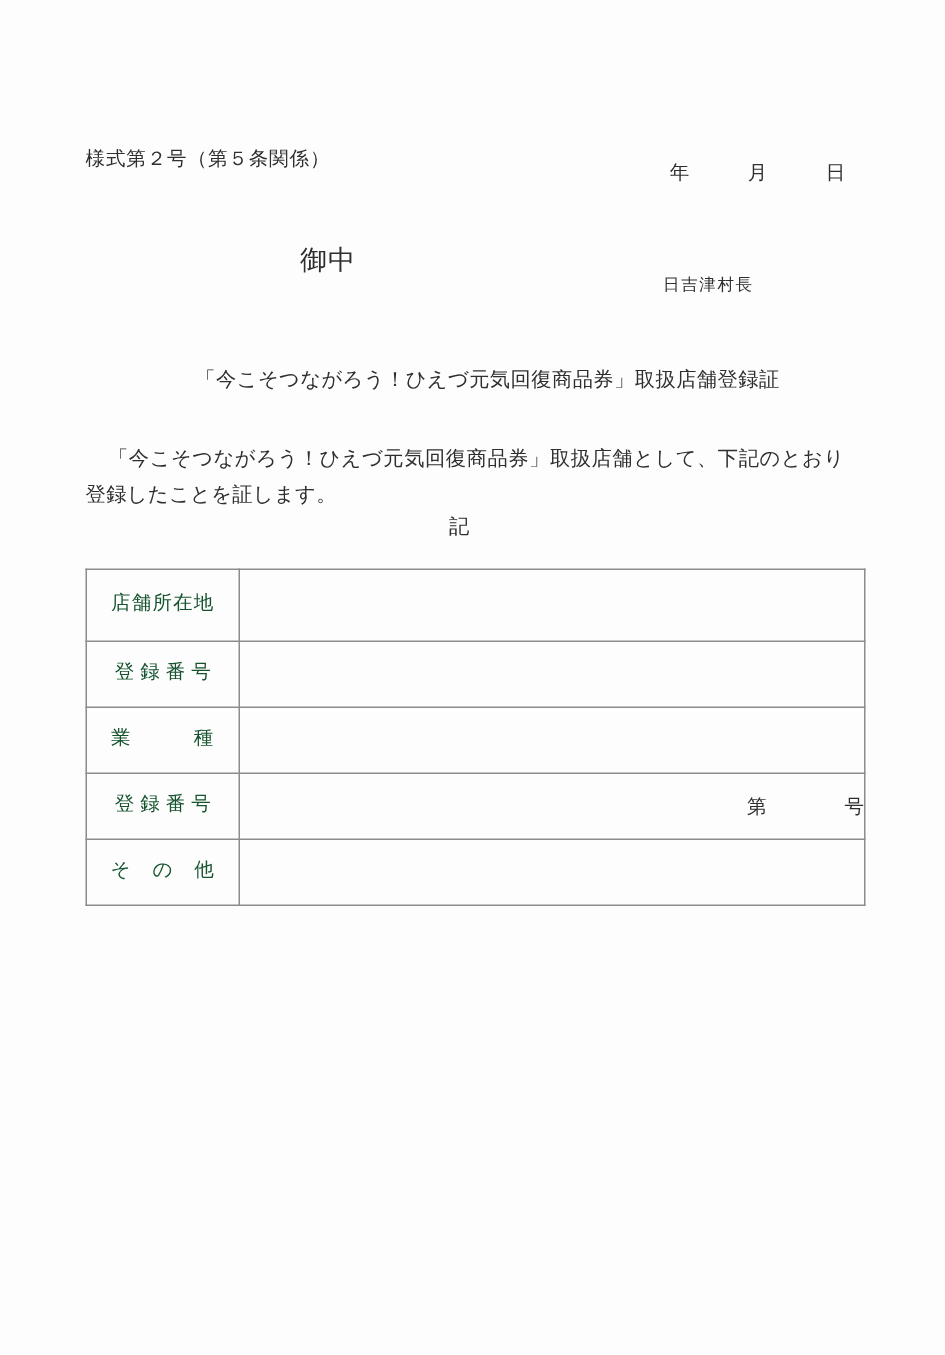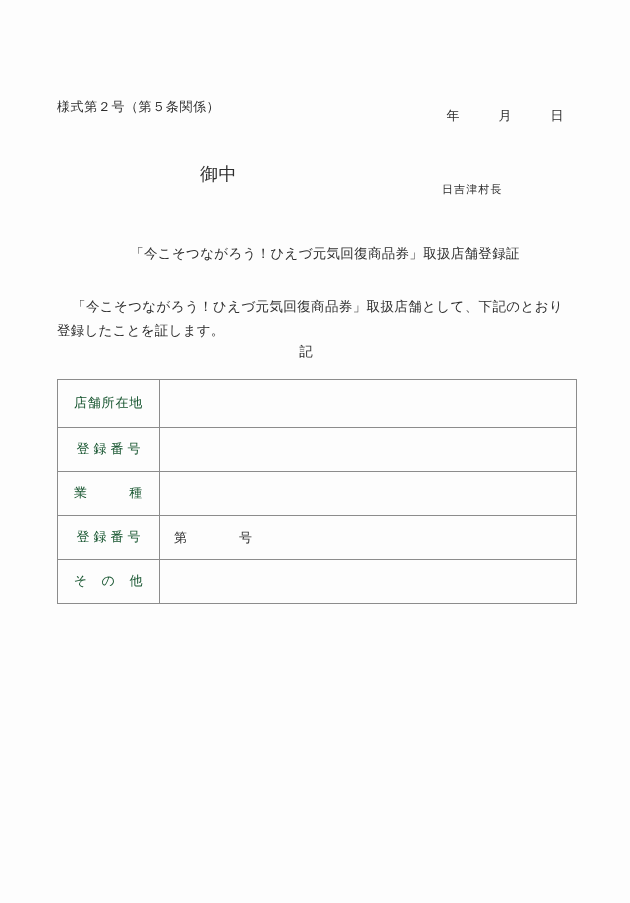--- a/index.html
+++ b/index.html
@@ -102,20 +102,21 @@
     top: 379px;
     width: 503px;
     border-collapse: collapse;
     table-layout: fixed;
     font-size: 13px;
   }
   .reg-table td {
     border: 1px solid #8c8c8c;
     padding: 0;
     vertical-align: middle;
+    text-align: right;
   }
   .reg-table .label-cell {
     width: 101px;
     text-align: center;
     color: #14532d;
   }
   .reg-table .value-cell {
     width: 402px;
     padding-left: 14px;
   }

